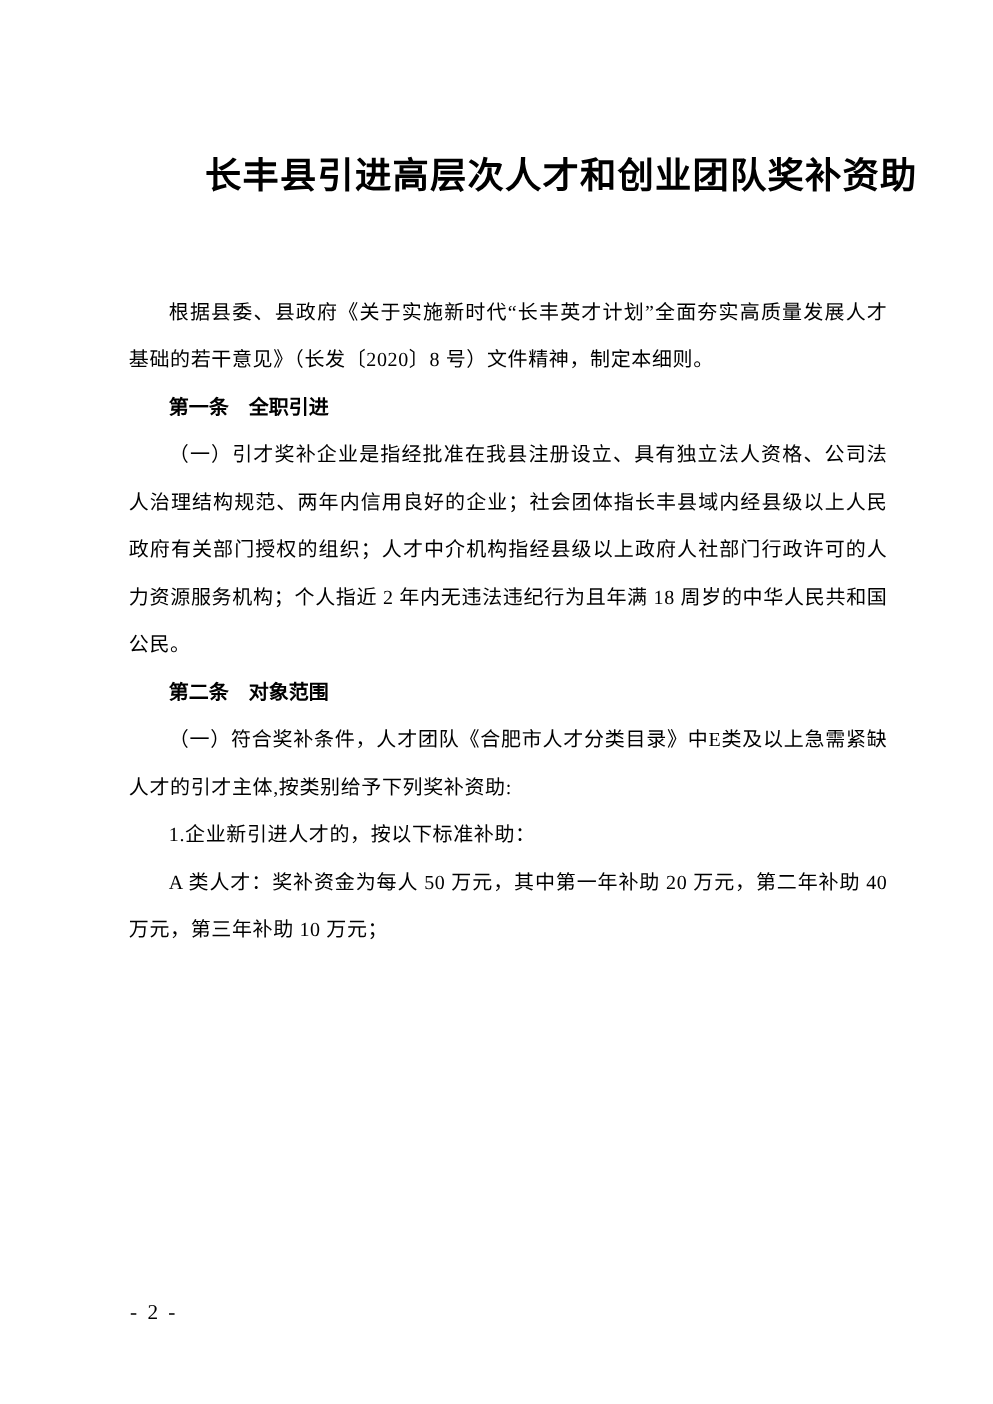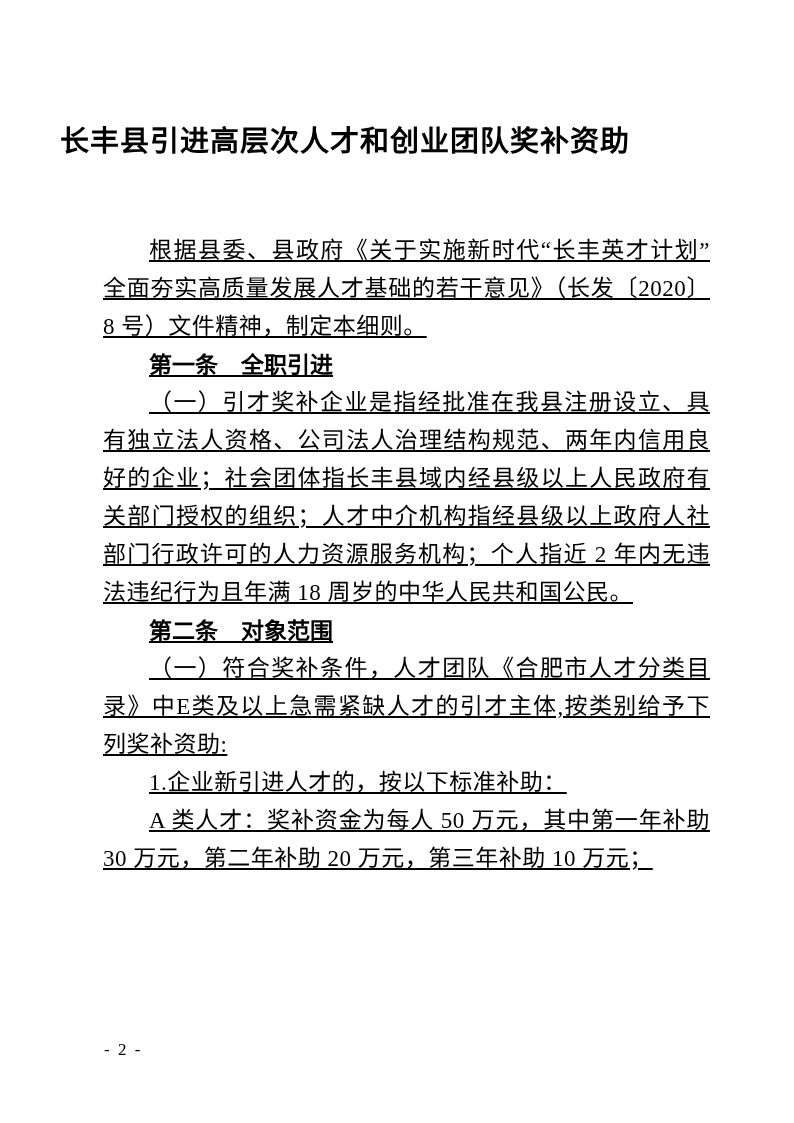--- a/index.html
+++ b/index.html
@@ -14,39 +14,38 @@
     background: #ffffff;
     color: #000000;
     font-family: "Liberation Serif", "DejaVu Serif", serif;
     overflow: hidden;
   }
   .doc-title {
     position: absolute;
     top: 95px;
     left: 60px;
     right: 60px;
-    text-align: left;
+    text-align: right;
     font-size: 29px;
     line-height: 55px;
     font-weight: bold;
     letter-spacing: 1px;
   }
   .doc-title .title-line {
     display: block;
   }
   .doc-body {
     position: absolute;
     top: 232px;
     left: 103px;
     width: 607px;
-    font-size: 23px;
+    font-size: 16px;
     line-height: 38px;
     text-align: justify;
     letter-spacing: 0.5px;
-    text-decoration: underline;
   }
   .doc-body p {
     margin: 0;
     padding: 0;
     text-indent: 2em;
   }
   .doc-body p.section-heading {
     font-family: "Liberation Sans", "DejaVu Sans", sans-serif;
     font-weight: bold;
     letter-spacing: 0;
@@ -69,18 +68,18 @@
     <span class="title-line">长丰县引进高层次人才和创业团队奖补资助</span>
   </h1>
 
   <div class="doc-body">
     <p class="body-paragraph">根据县委、县政府《关于实施新时代“长丰英才计划”全面夯实高质量发展人才基础的若干意见》（长发〔2020〕8 号）文件精神，制定本细则。</p>
     <p class="section-heading">第一条　全职引进</p>
     <p class="body-paragraph">（一）引才奖补企业是指经批准在我县注册设立、具有独立法人资格、公司法人治理结构规范、两年内信用良好的企业；社会团体指长丰县域内经县级以上人民政府有关部门授权的组织；人才中介机构指经县级以上政府人社部门行政许可的人力资源服务机构；个人指近 2 年内无违法违纪行为且年满 18 周岁的中华人民共和国公民。</p>
     <p class="section-heading">第二条　对象范围</p>
     <p class="body-paragraph">（一）符合奖补条件，人才团队《合肥市人才分类目录》中E类及以上急需紧缺人才的引才主体,按类别给予下列奖补资助:</p>
     <p class="body-paragraph">1.企业新引进人才的，按以下标准补助：</p>
-    <p class="body-paragraph">A 类人才：奖补资金为每人 50 万元，其中第一年补助 30 万元，第二年补助 20 万元，第三年补助 10 万元；</p>
+    <p class="body-paragraph">A 类人才：奖补资金为每人 50 万元，其中第一年补助 20 万元，第二年补助 40 万元，第三年补助 10 万元；</p>
   </div>
 
   <div class="page-footer">- 2 -</div>
 
 </div>
 
 </body></html>

